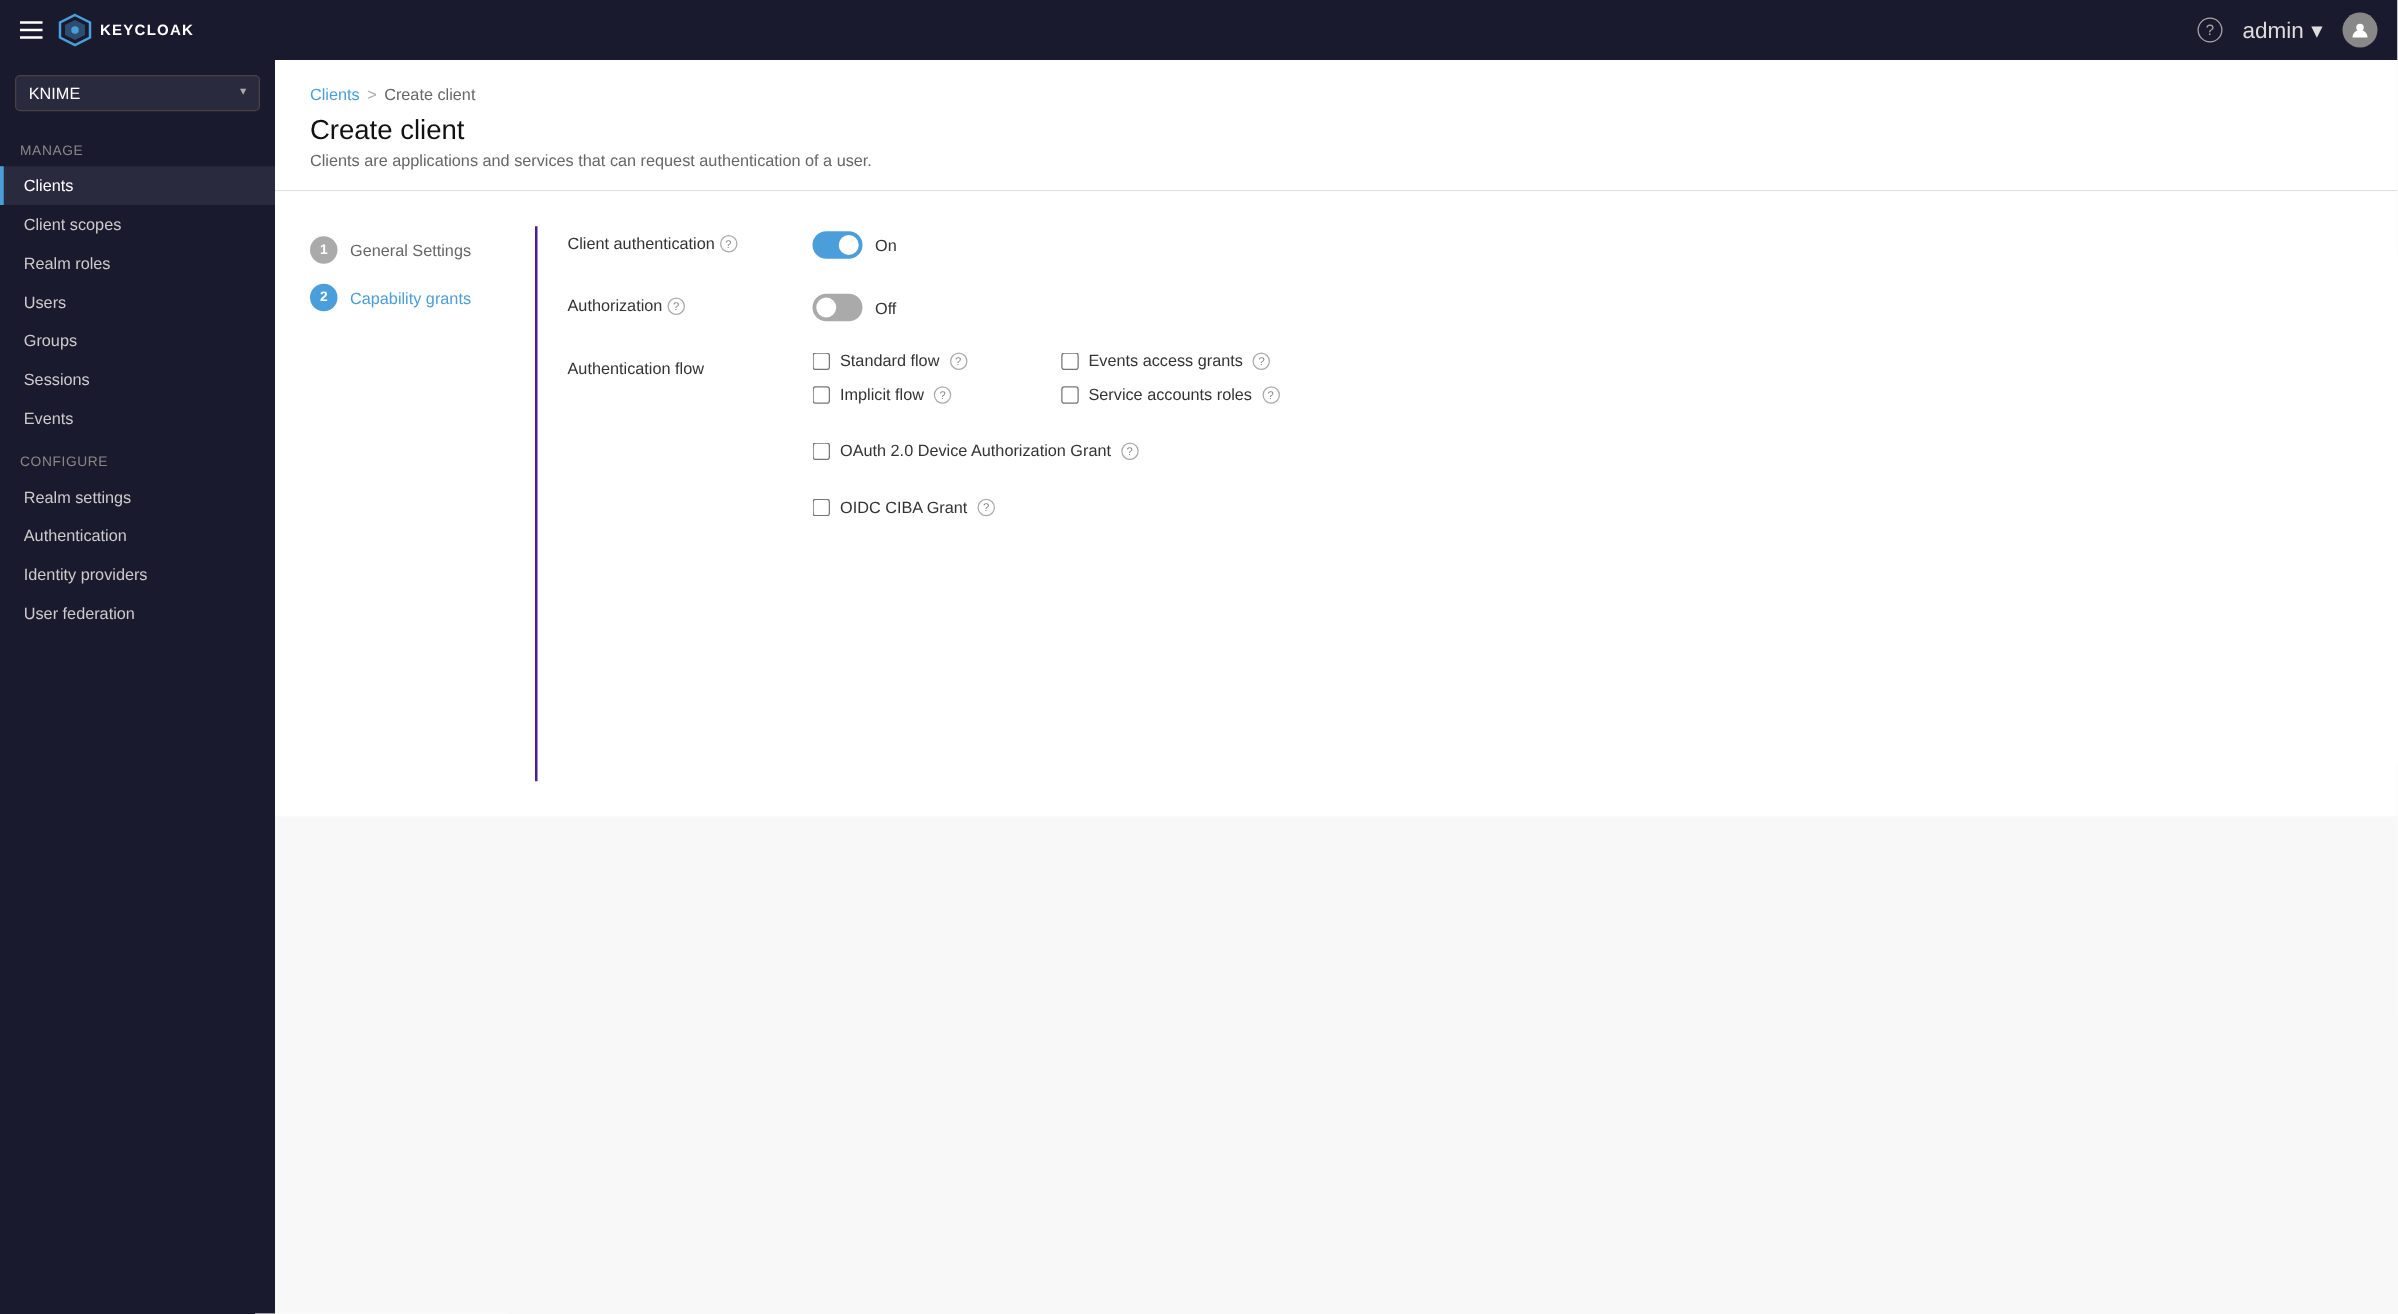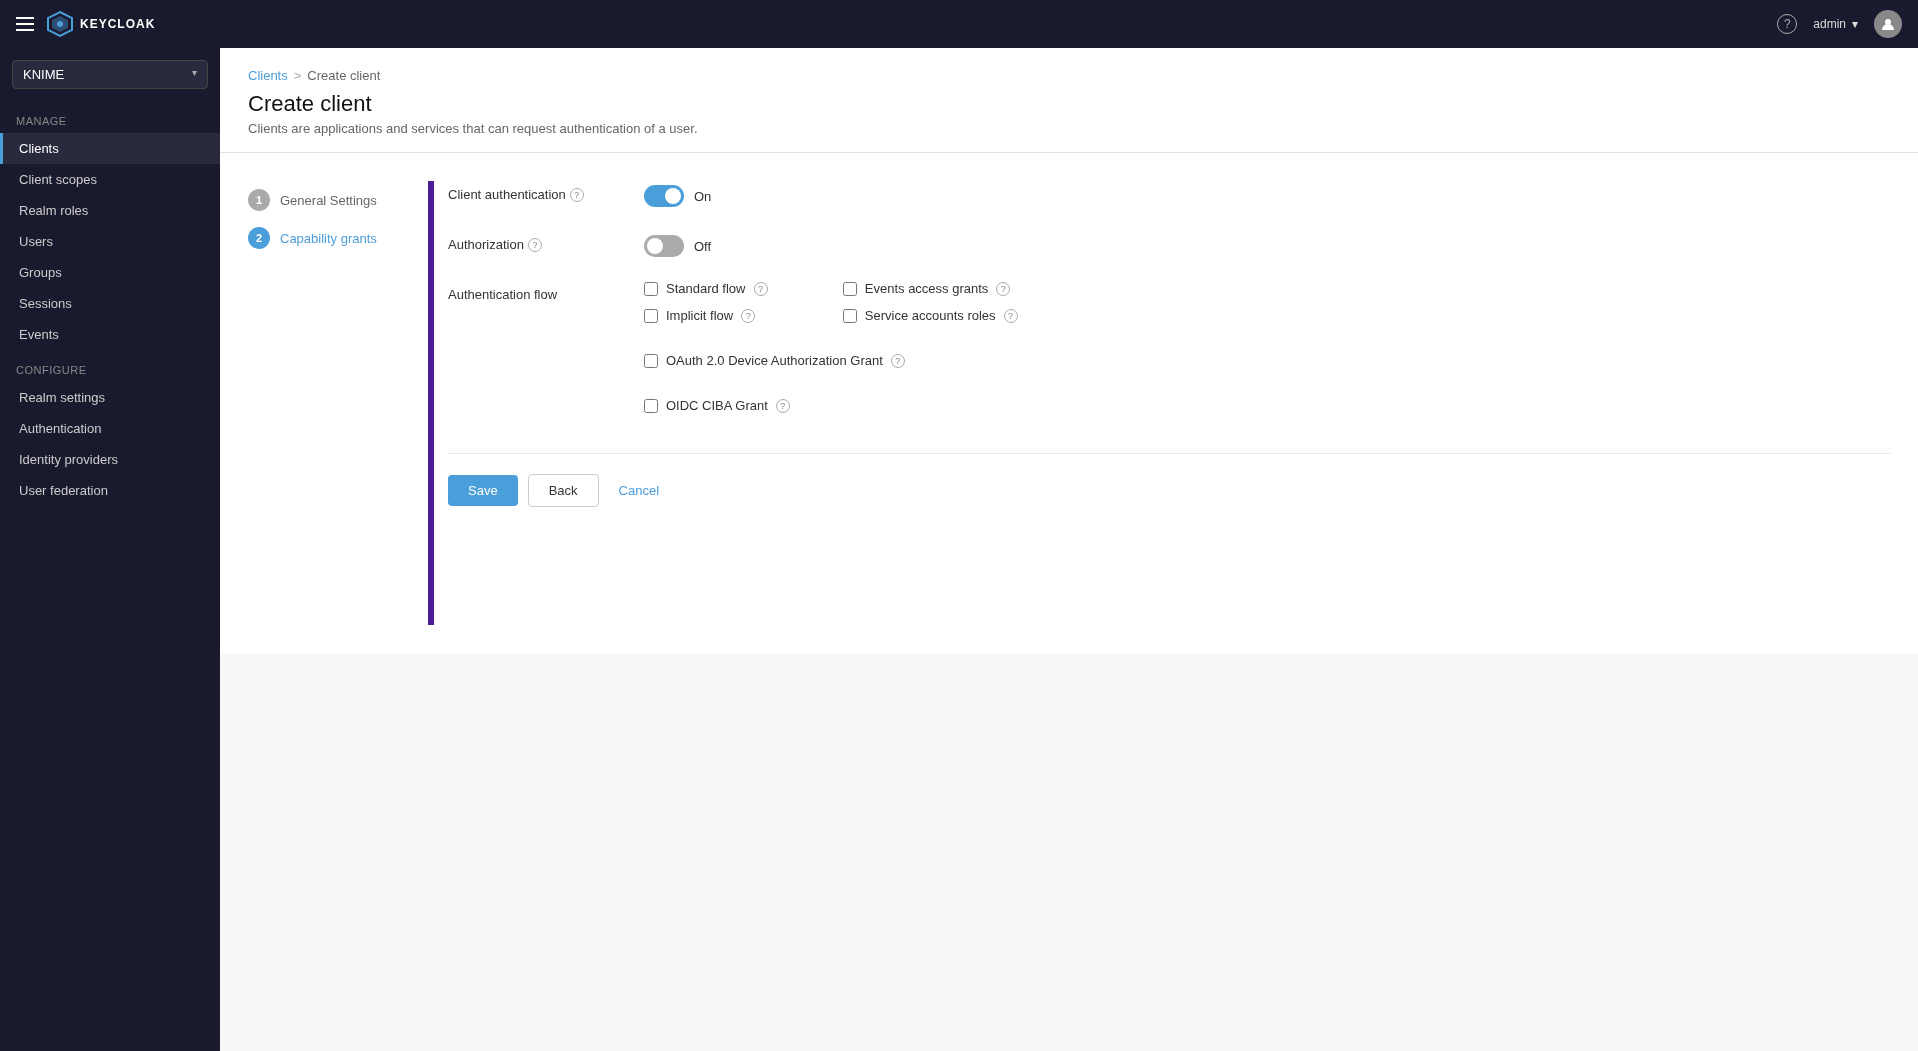--- a/index.html
+++ b/index.html
@@ -17,21 +17,21 @@
       flex-shrink: 0;
     }
     .navbar-left { display: flex; align-items: center; gap: 12px; }
     .hamburger { cursor: pointer; display: flex; flex-direction: column; gap: 4px; }
     .hamburger span { display: block; width: 18px; height: 2px; background: #fff; }
     .logo { display: flex; align-items: center; gap: 6px; }
     .logo-icon { width: 28px; height: 28px; }
     .logo-text { color: #fff; font-size: 12px; font-weight: bold; letter-spacing: 1px; }
     .navbar-right { display: flex; align-items: center; gap: 16px; }
     .nav-help { width: 20px; height: 20px; border-radius: 50%; border: 1px solid #aaa; display: flex; align-items: center; justify-content: center; color: #aaa; font-size: 12px; cursor: pointer; }
-    .nav-user { display: flex; align-items: center; gap: 6px; color: #ddd; cursor: pointer; font-size: 12px; }
+    .nav-user { display: flex; align-items: center; gap: 6px; color: #ddd; cursor: pointer; font-size: 18px; }
     .nav-avatar { width: 28px; height: 28px; border-radius: 50%; background: #888; display: flex; align-items: center; justify-content: center; }
 
     
     .main-layout { display: flex; flex: 1; overflow: hidden; }
 
     
     .sidebar {
       width: 220px;
       background: #1a1a2e;
       color: #ccc;
@@ -110,22 +110,22 @@
       color: #fff;
       display: flex; align-items: center; justify-content: center;
       font-size: 11px;
       font-weight: bold;
       flex-shrink: 0;
     }
     .step-circle.active { background: #4a9eda; }
 
     .form-content {
       flex: 1;
-      padding-left: 14px;
-      border-left: 6px solid #4c1d95;
+      padding-left: 24px;
+      border-left: 2px solid #4c1d95;
     }
 
     .form-row {
       display: flex;
       align-items: flex-start;
       margin-bottom: 24px;
       gap: 16px;
     }
     .form-label {
       min-width: 180px;
@@ -439,22 +439,17 @@
               <span class="info-icon">?</span>
             </div>
             <div class="checkbox-full">
               <input type="checkbox" id="oidc-ciba" style="">
               <label for="oidc-ciba">OIDC CIBA Grant</label>
               <span class="info-icon">?</span>
             </div>
           </div>
         </div>
 
-        <div class="form-actions">
-          <button class="btn-save">Save</button>
-          <button class="btn-back">Back</button>
-          <button class="btn-cancel">Cancel</button>
-        </div>
 
       </div>
     </div>
   </div>
 </div>
 
 </body></html>

